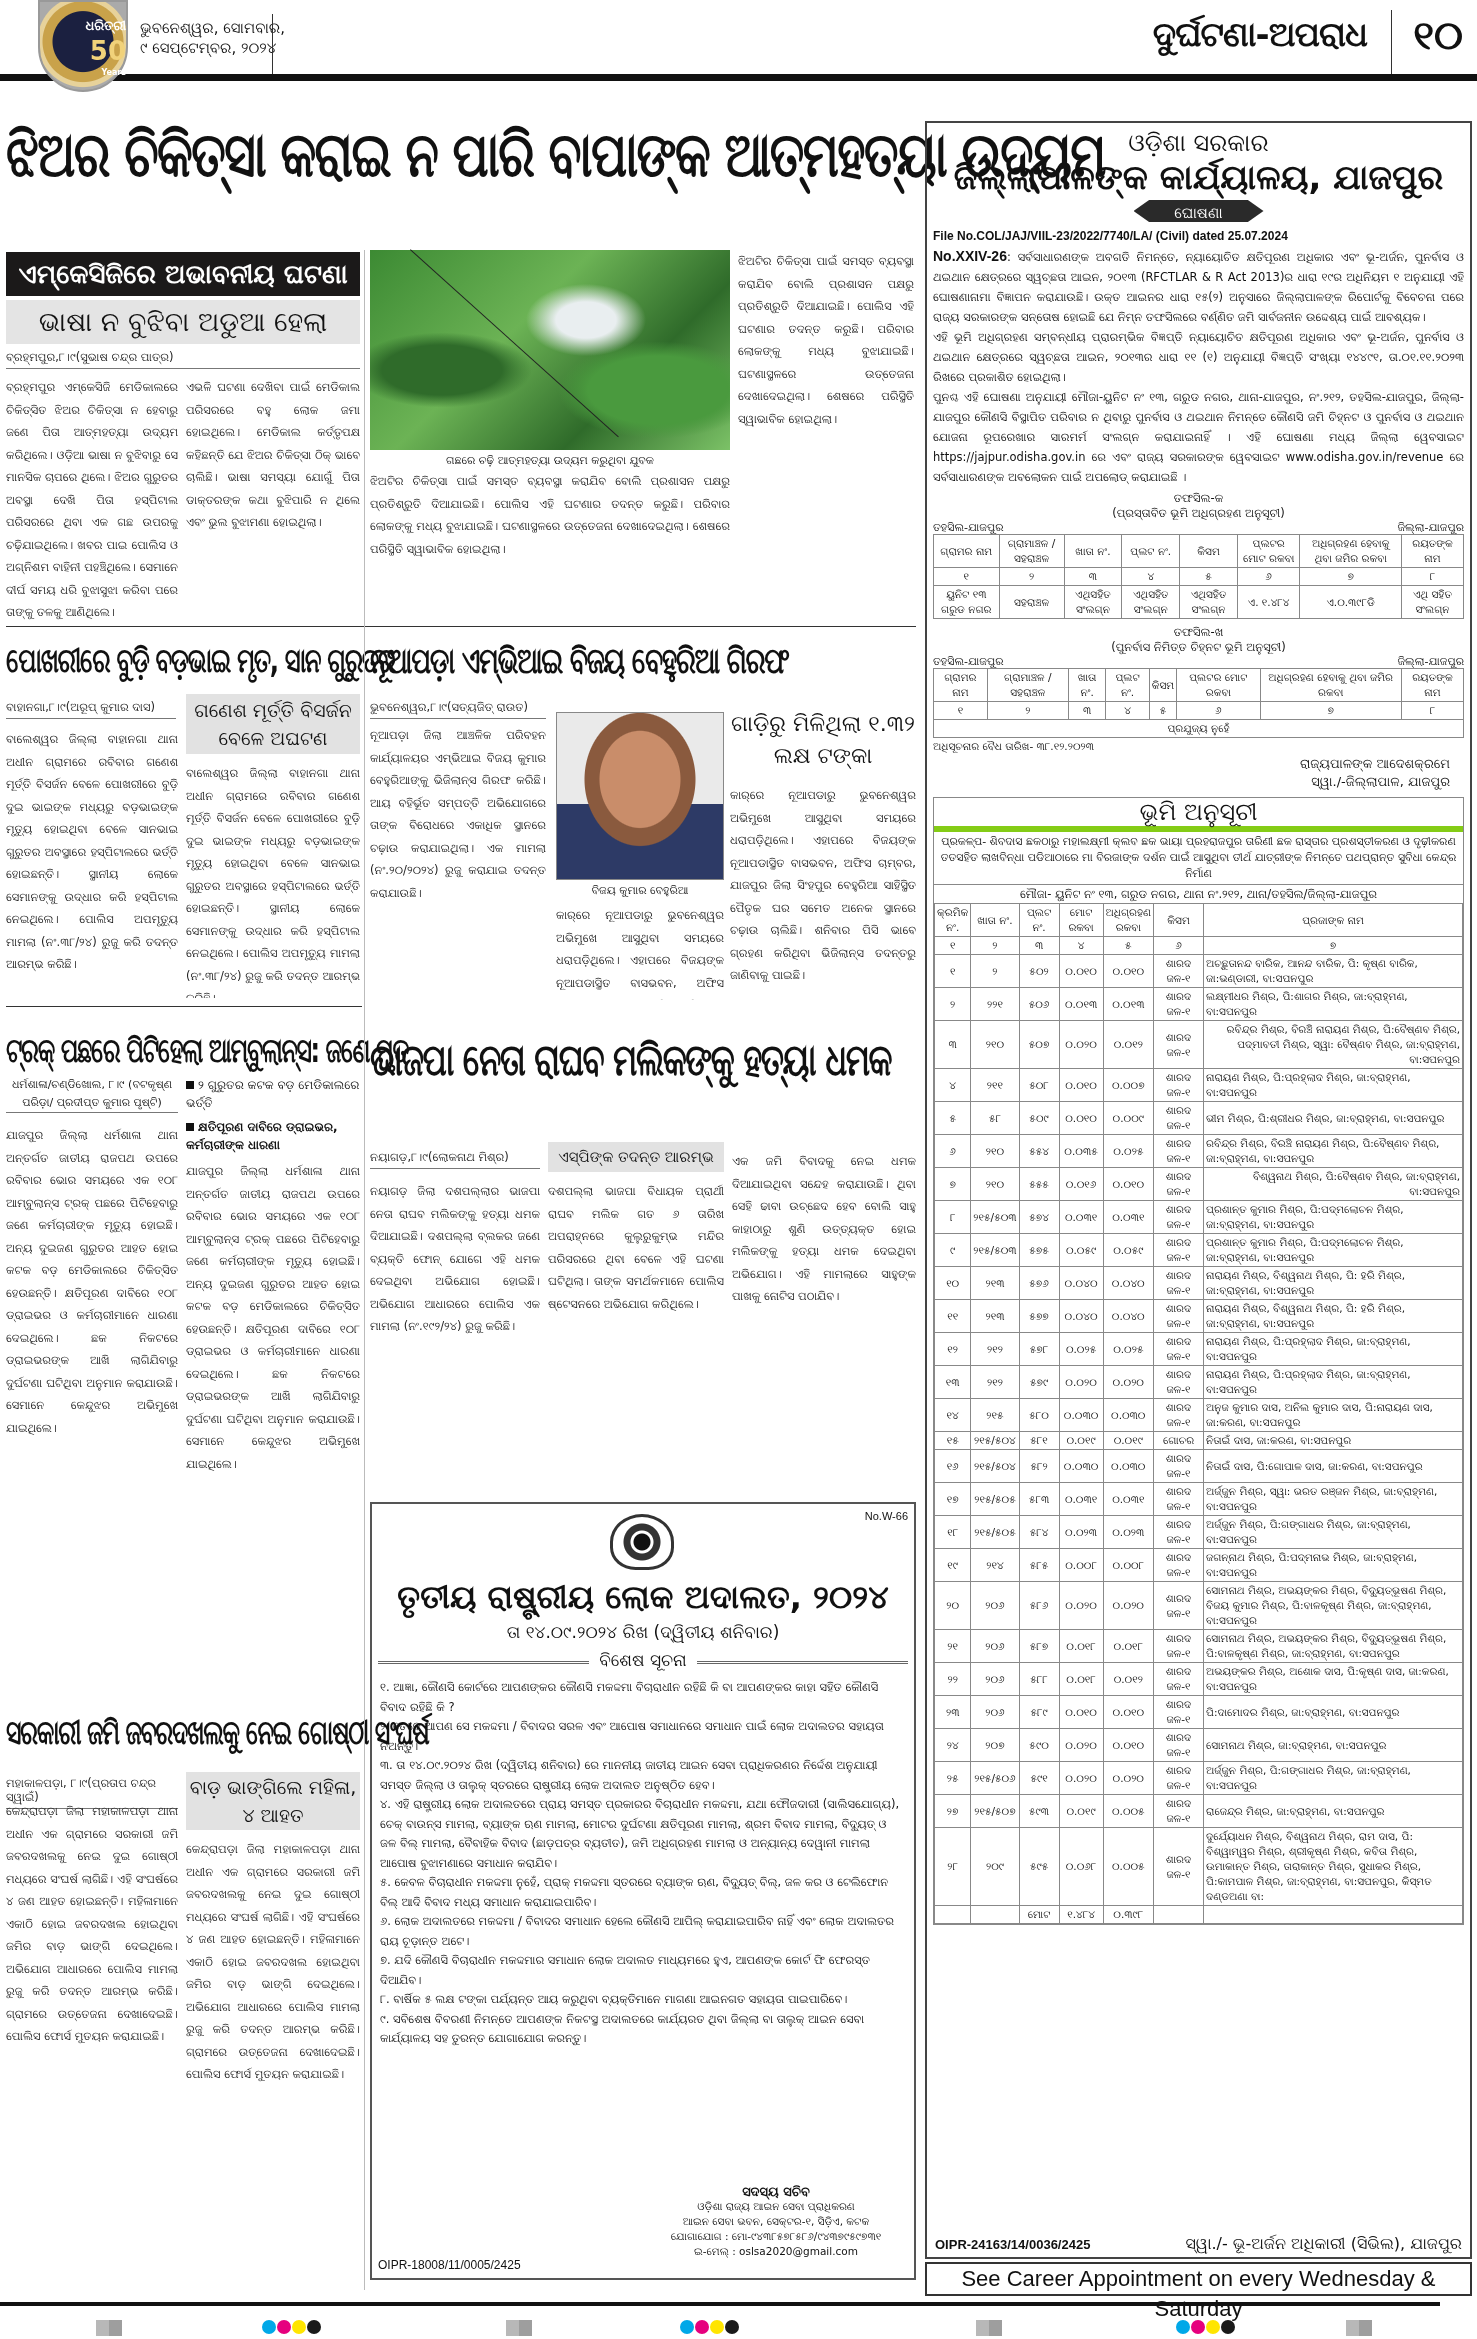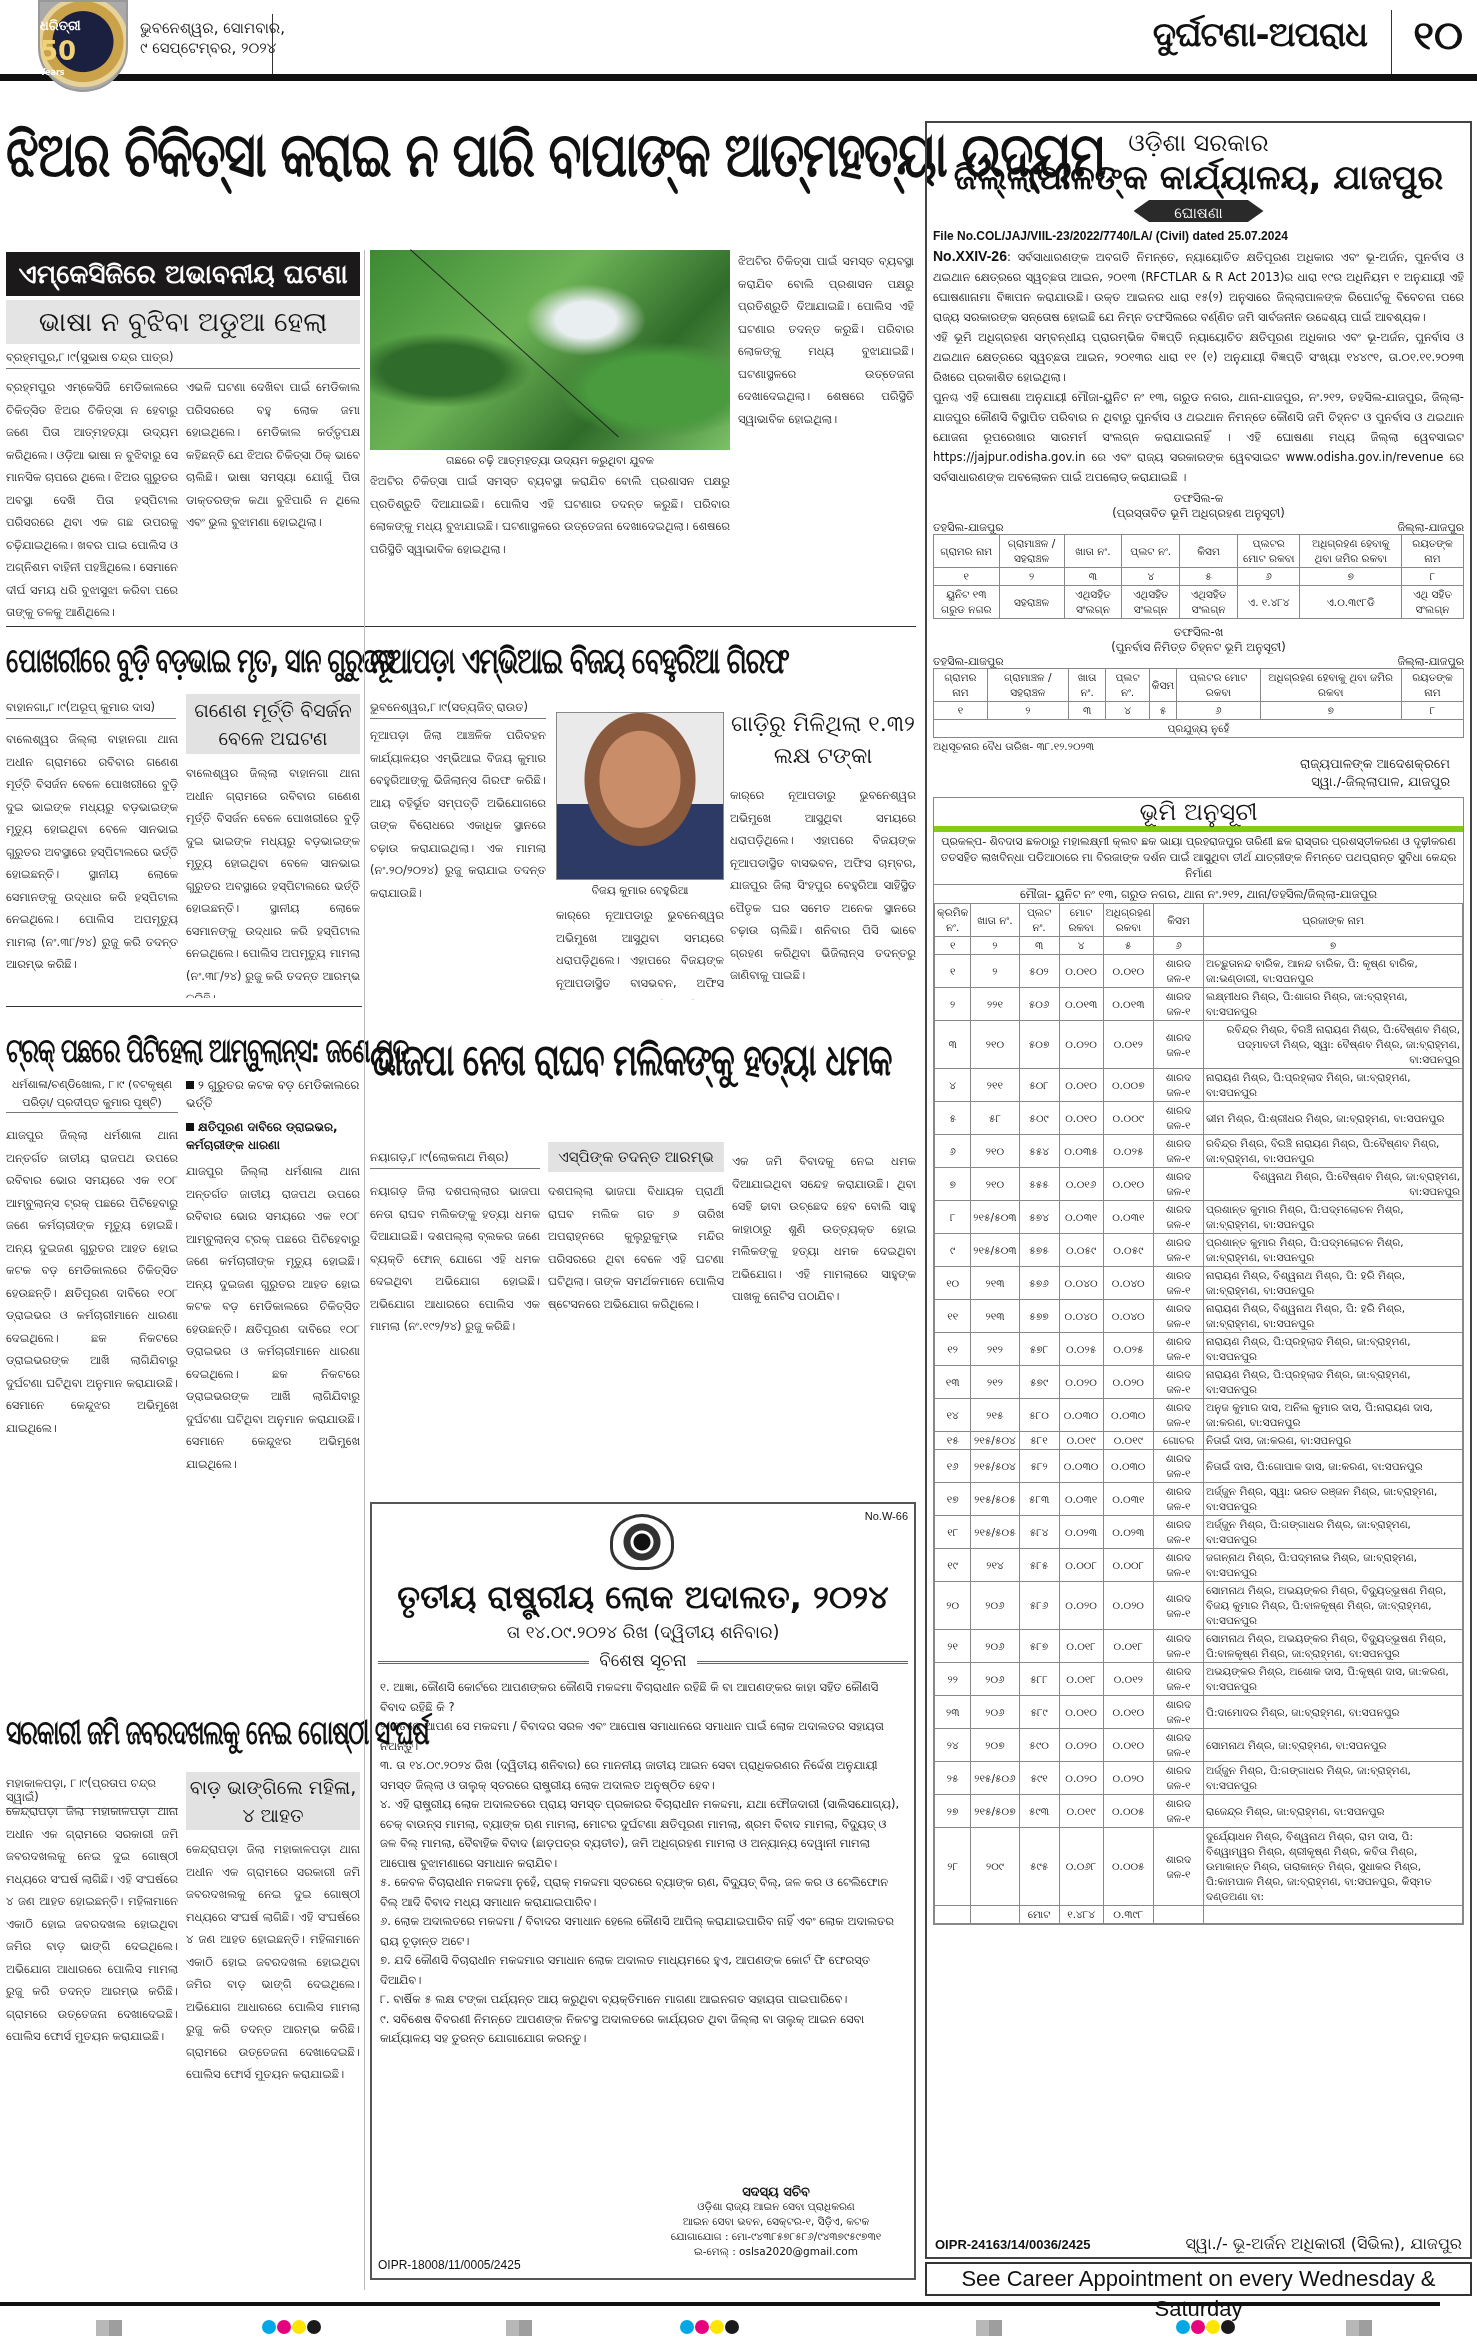--- a/index.html
+++ b/index.html
@@ -1,21 +1,21 @@
 <!DOCTYPE html>
 <html><head>
 <meta charset="utf-8">
 <style>
   * { box-sizing: border-box; margin: 0; padding: 0; }
   body { width: 1477px; height: 2339px; background: #fff; font-family: "DejaVu Sans", sans-serif; color: #111; position: relative; overflow: hidden; }
   .abs { position: absolute; }
   
   .masthead { left: 0; top: 0; width: 1477px; height: 80px; }
   .logo { left: 38px; top: 0px; width: 90px; height: 92px; border-radius: 0 0 45px 45px; background: radial-gradient(circle at 50% 45%, #1b2040 0 30px, #c9a24a 31px 40px, #e7d29a 41px 45px, #aaa 46px); border: 2px solid #999; z-index: 3; }
-  .logo-text { position: absolute; left: 0; right: 8px; text-align: left; color: #f1d27a; font-weight: bold; }
+  .logo-text { position: absolute; left: 0; right: 0; text-align: right; color: #f1d27a; font-weight: bold; }
   .logo-top { top: 16px; font-size: 13px; color: #fff; }
   .logo-50 { top: 34px; font-size: 26px; }
   .logo-yrs { top: 66px; font-size: 8px; color: #fff; }
   .dateline { left: 140px; top: 18px; font-size: 15px; line-height: 20px; }
   .mast-div { left: 272px; top: 14px; width: 1px; height: 60px; background: #333; }
   .section { right: 110px; top: 14px; font-size: 34px; font-weight: bold; letter-spacing: -1px; }
   .mast-div2 { right: 85px; top: 10px; width: 1px; height: 64px; background: #333; }
   .pageno { right: 14px; top: 12px; font-size: 40px; font-weight: bold; }
   .mast-rule { left: 0; top: 74px; width: 1477px; height: 7px; background: #111; }
   

